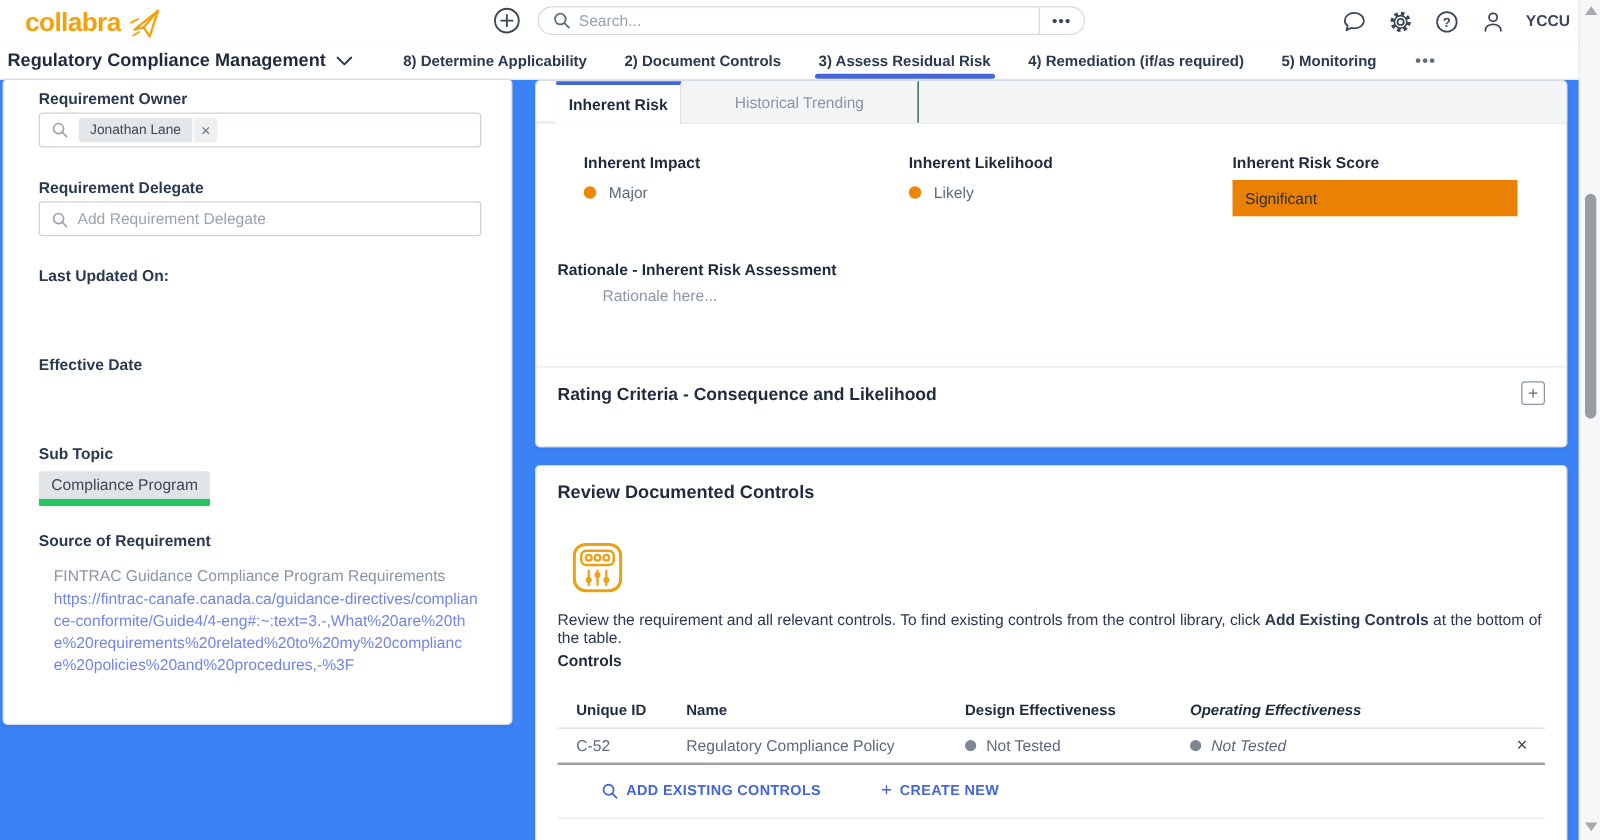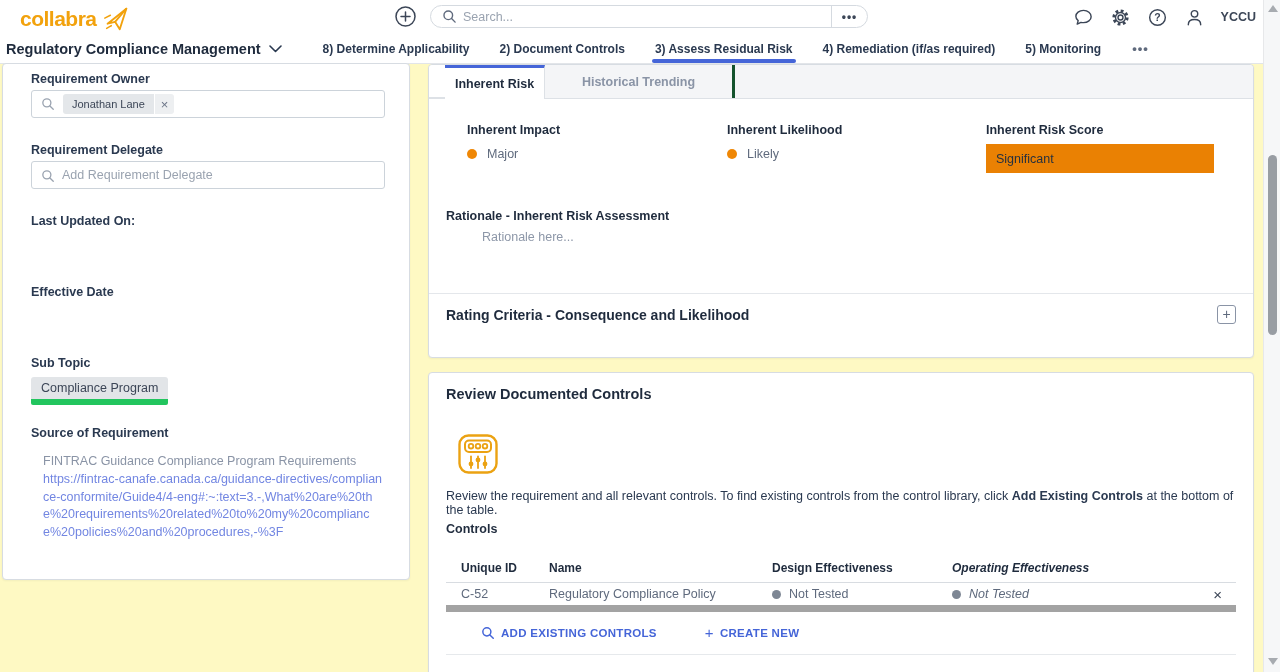--- a/index.html
+++ b/index.html
@@ -23,21 +23,21 @@
   
   .tabbar { position:absolute; top:34px; left:0; right:0; height:30px; background:#fff; border-bottom:1px solid #e2e5e9; display:flex; align-items:center; }
   .wf-title { display:flex; align-items:center; gap:8px; margin-left:6px; cursor:pointer; }
   .wf-title-text { font-size:14.5px; font-weight:700; color:#1f2b3d; }
   .wf-tabs { display:flex; align-items:center; margin-left:26px; height:100%; }
   .wf-tab { position:relative; height:100%; display:flex; align-items:center; padding:0 15px; font-size:12px; font-weight:700; color:#2a3950; cursor:pointer; white-space:nowrap; }
   .wf-tab.active::after { content:""; position:absolute; left:12px; right:12px; bottom:0; height:4px; background:#4565d8; border-radius:2px; }
   .wf-overflow { margin-left:16px; color:#5f6a7d; font-weight:700; font-size:13px; letter-spacing:1px; cursor:pointer; }
 
   
-  .content { position:absolute; top:64px; left:0; right:0; bottom:0; background:#fef9c3;padding-left:35px; }
+  .content { position:absolute; top:64px; left:0; right:0; bottom:0; background:#3b82f6;padding-left:35px; }
   .card { background:#fff; border:1px solid #d7dce2; border-radius:4px; box-shadow:0 1px 2px rgba(20,30,50,0.05); }
 
   
   .left-card { position:absolute; left:2px; top:-1px; width:408px; height:517px; }
   .left-card .lbl { position:absolute; left:28px; font-size:12.5px; font-weight:700; color:#2a3950; }
   .tok-field { position:absolute; left:28px; top:26px; width:354px; height:28px; border:1px solid #ccd3da; border-radius:3px; display:flex; align-items:center; }
   .tok-field .mag { margin-left:9px; flex:0 0 auto; }
   .chip { display:flex; align-items:stretch; margin-left:8px; height:20px; border-radius:3px; overflow:hidden; cursor:default; }
   .chip-label { background:#e4e7ea; color:#3c4657; font-size:11px; display:flex; align-items:center; padding:0 9px; }
   .chip-x { background:#edeff1; color:#6b7487; font-size:13px; display:flex; align-items:center; padding:0 6px; border-left:1px solid #fff; cursor:pointer; }
@@ -50,21 +50,21 @@
   .src-link { position:absolute; left:40px; top:407px; width:342px; font-size:12.5px; color:#7286e2; line-height:17.5px; word-break:break-all; cursor:pointer; }
 
   
   .right-col { position:absolute; left:428px; top:0; width:826px; height:608px; }
 
   .risk-card { position:absolute; left:0; top:0; width:826px; height:294px; }
   .risk-tabs { position:relative; height:34px; background:#f4f5f7; border-bottom:1px solid #dde1e6; border-radius:4px 4px 0 0; display:flex; }
   .risk-tabs .lead { width:16px; background:#fff; border-bottom:1px solid #dde1e6; border-radius:4px 0 0 0; }
   .risk-tab { display:flex; align-items:center; justify-content:center; font-size:12.5px; cursor:pointer; }
   .risk-tab.active { width:100px; background:#fff; font-weight:700; color:#1f2b3d; border-top:3px solid #4565d8; border-right:1px solid #dde1e6; margin-bottom:-1px; }
-  .risk-tab.inactive { width:190px; color:#8a94a6; border-right:3px solid #14532d;font-weight:bold; }
+  .risk-tab.inactive { width:190px; color:#8a94a6; border-right:1px solid #14532d; }
   .field-label { position:absolute; top:58px; font-size:12.5px; font-weight:700; color:#1f2b3d; }
   .field-value { position:absolute; top:82px; display:flex; align-items:center; gap:10px; font-size:12.5px; color:#5f6a7d; }
   .dot { width:10px; height:10px; border-radius:50%; }
   .dot-orange { background:#ef8705; }
   .dot-gray { background:#7e8794; width:9px; height:9px; }
   .score-bar { position:absolute; left:557px; top:79px; width:228px; height:29px; background:#ea8103; display:flex; align-items:center; padding-left:10px; font-size:12.5px; color:#27313f; }
   .rationale-label { position:absolute; left:17px; top:144px; font-size:12.5px; font-weight:700; color:#1f2b3d; }
   .rationale-value { position:absolute; left:17px; top:165px; font-size:12.5px; color:#8d97a8;margin-left:36px; }
   .rating-row { position:absolute; left:0; right:0; top:228px; bottom:0; border-top:1px solid #e4e7eb; }
   .rating-title { position:absolute; left:17px; top:13px; font-size:14px; font-weight:700; color:#1f2b3d; }
@@ -72,21 +72,21 @@
 
   .controls-card { position:absolute; left:0; top:308px; width:826px; height:301px; border-radius:4px 4px 0 0; overflow:hidden; }
   .cc-title { position:absolute; left:17px; top:13px; font-size:14.5px; font-weight:700; color:#1f2b3d; }
   .cc-icon { position:absolute; left:27px; top:59px; }
   .cc-desc { position:absolute; left:17px; top:116px; right:10px; font-size:12.5px; color:#2a3950; }
   .cc-desc b { font-weight:700; }
   .cc-controls-label { position:absolute; left:17px; top:149px; font-size:12.5px; font-weight:700; color:#1f2b3d; }
   .ctl-table { position:absolute; left:17px; right:17px; top:180px; }
   .trow { display:flex; align-items:center; }
   .trow.head { height:30px; border-bottom:1px solid #d8dce1; font-size:12px; font-weight:700; color:#1f2b3d; }
-  .trow.body { height:29px; border-bottom:7px solid #a3a3a3; font-size:12.5px; color:#5f6a7d; }
+  .trow.body { height:29px; border-bottom:2px solid #a3a3a3; font-size:12.5px; color:#5f6a7d; }
   .c1 { width:103px; padding-left:15px; }
   .c2 { width:223px; }
   .c3 { width:180px; display:flex; align-items:center; gap:8px; }
   .c4 { flex:1; display:flex; align-items:center; gap:8px;font-style:italic; }
   .c5 { width:46px; text-align:right; padding-right:14px; }
   .row-x { color:#3c4657; font-size:15px; cursor:pointer; }
   .action-row { height:43px; border-bottom:1px solid #e6e9ec; display:flex; align-items:center; padding-left:35px; gap:48px; }
   .link-btn { display:flex; align-items:center; gap:6px; color:#4565d8; font-size:11.5px; font-weight:700; letter-spacing:0.3px; cursor:pointer; }
   .link-plus { font-size:15px; font-weight:400; margin-top:-2px; }
 

